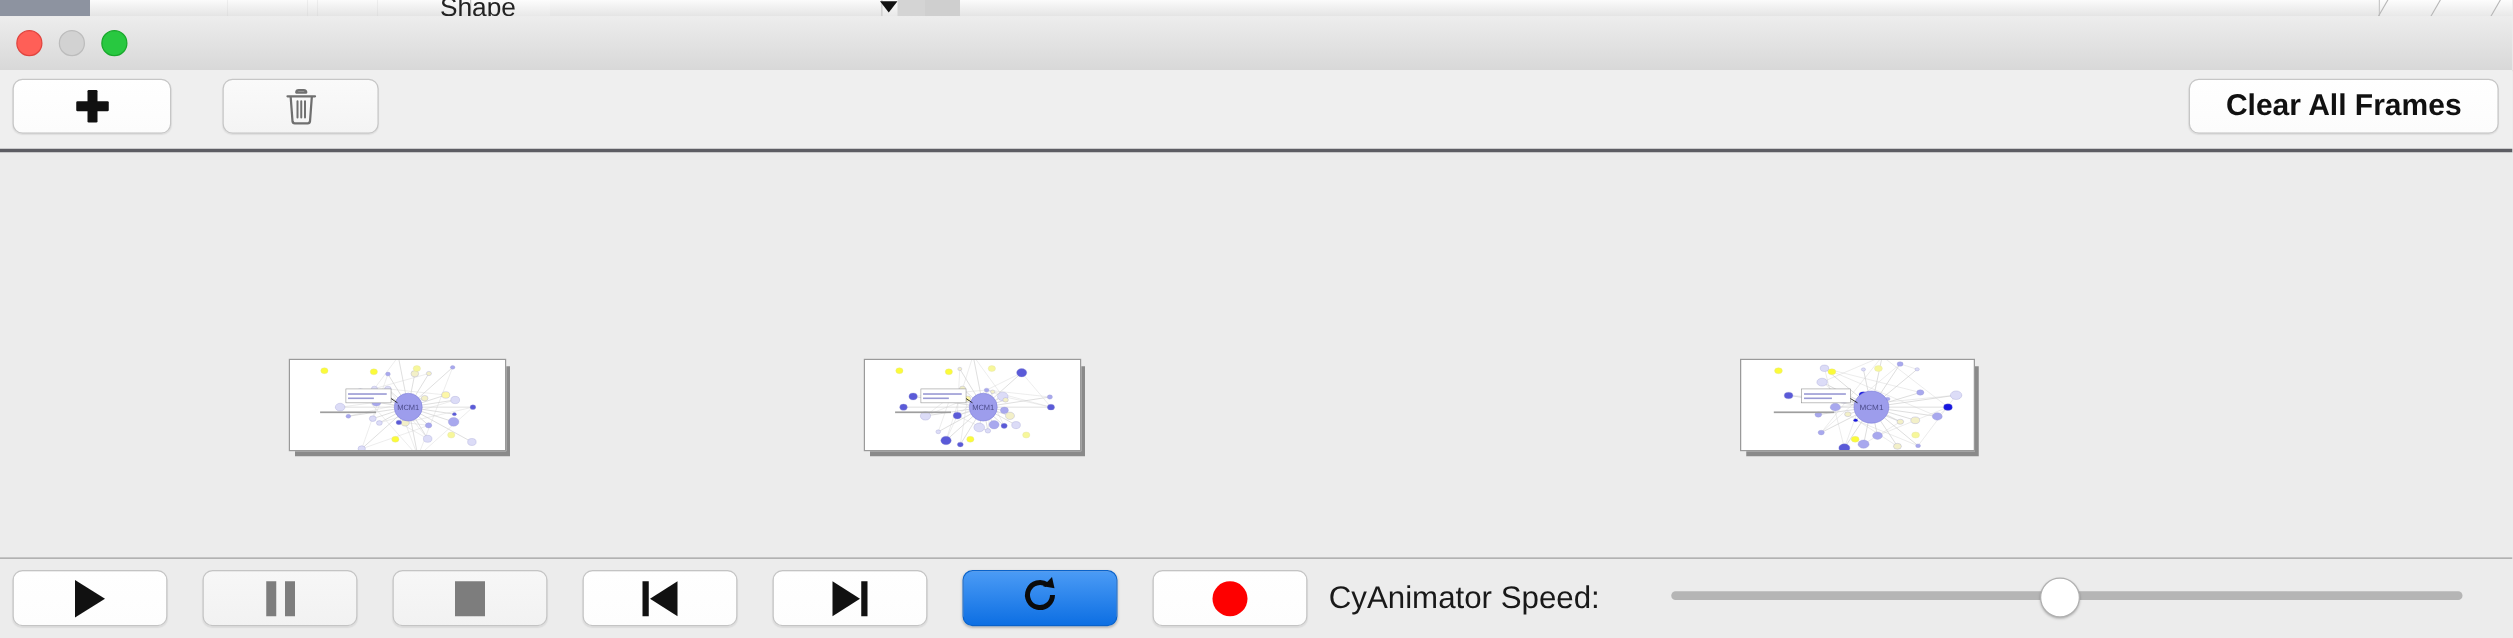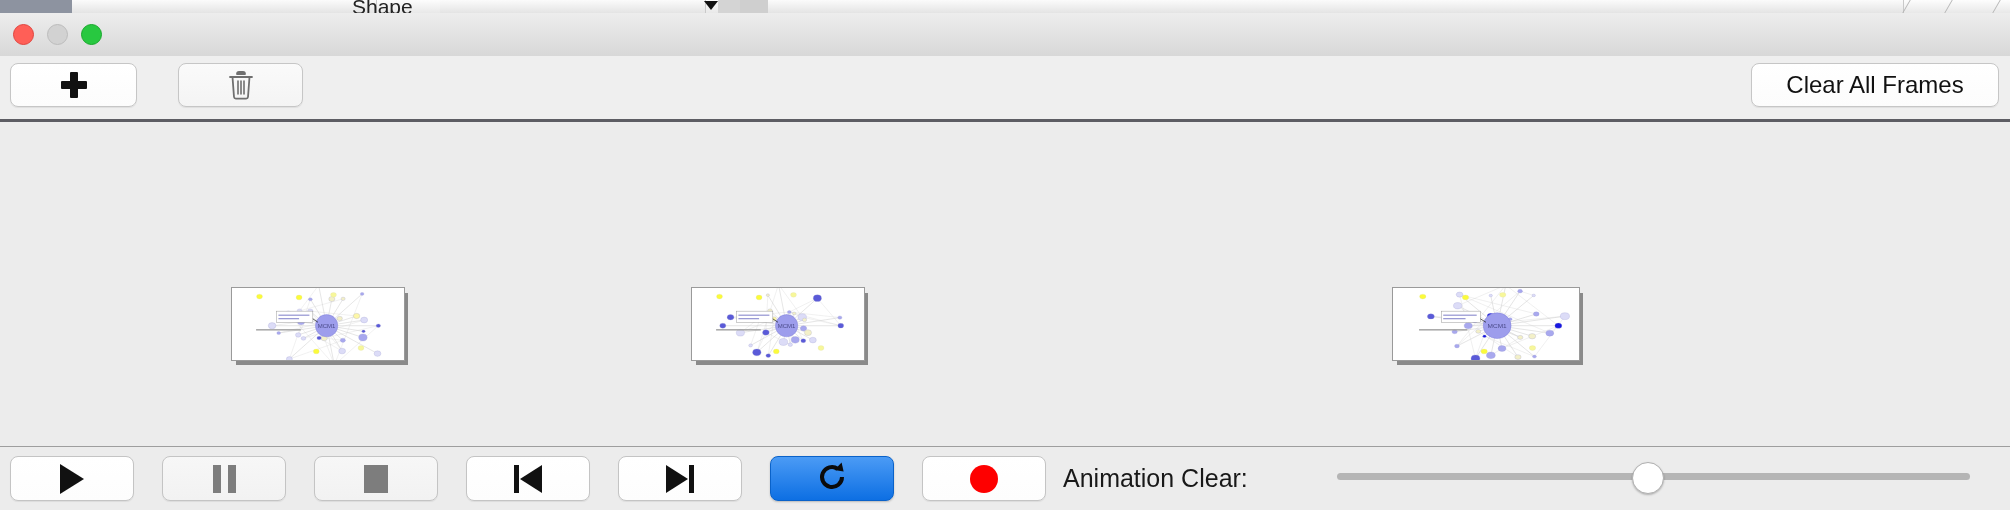--- a/index.html
+++ b/index.html
@@ -36,21 +36,21 @@
   .win-title{position:absolute;top:13px;left:0;width:2010px;height:43px;
     display:flex;align-items:center;justify-content:center;
     font-size:23px;color:#4a4a4a;}
 
   
   .toolbar{position:absolute;left:0;top:56px;width:2010px;height:63px;
     background:#efefef;}
   .tbtn{position:absolute;box-sizing:border-box;border:1px solid #c6c6c6;
     border-radius:8px;display:flex;align-items:center;justify-content:center;
     box-shadow:0 1px 1px rgba(0,0,0,.07);cursor:pointer;}
-  .tbtn.white{background:linear-gradient(#ffffff,#fcfcfc);}
+  .tbtn.white{background:linear-gradient(#ffffff,#fcfcfc);font-weight:bold;}
   .tbtn.grayish{background:linear-gradient(#fafafa,#f4f4f4);}
   .tbtn.textbtn{font-size:24px;color:#111;}
   .sep{position:absolute;left:0;top:119px;width:2010px;height:3px;
     background:#5d5d63;}
 
   
   .plus{position:relative;width:26px;height:26px;}
   .plus:before,.plus:after{content:"";position:absolute;background:#111;border-radius:1px;}
   .plus:before{left:9px;top:0;width:8px;height:26px;}
   .plus:after{left:0;top:9px;width:26px;height:8px;}
@@ -477,21 +477,21 @@
           <path d="M27 17 a10 10 0 1 1 -4.2 -8.1" stroke="#0b0b0b" stroke-width="4" fill="none" stroke-linecap="butt"></path>
           <path d="M26.6 2.5 L28.6 11.6 L19.4 9.9 Z" fill="#0b0b0b"></path>
         </svg>
       </span>
     </div>
 
     <div class="cbtn white" style="left:922px;width:124px;">
       <span class="ico-record"></span>
     </div>
 
-    <div class="speed-label" style="left:1063px;">Animation Clear:</div>
+    <div class="speed-label" style="left:1063px;">CyAnimator Speed:</div>
 
     <div class="slider" id="speed-slider" style="left:1337px;top:26px;width:633px;height:10px;">
       <div class="track" id="speed-track" style="width: 633px;"></div>
       <div class="thumbk" id="speed-thumb" style="left: 295.47px; top: -11px;"></div>
     </div>
   </div>
 
 </div>
 
 </body></html>

